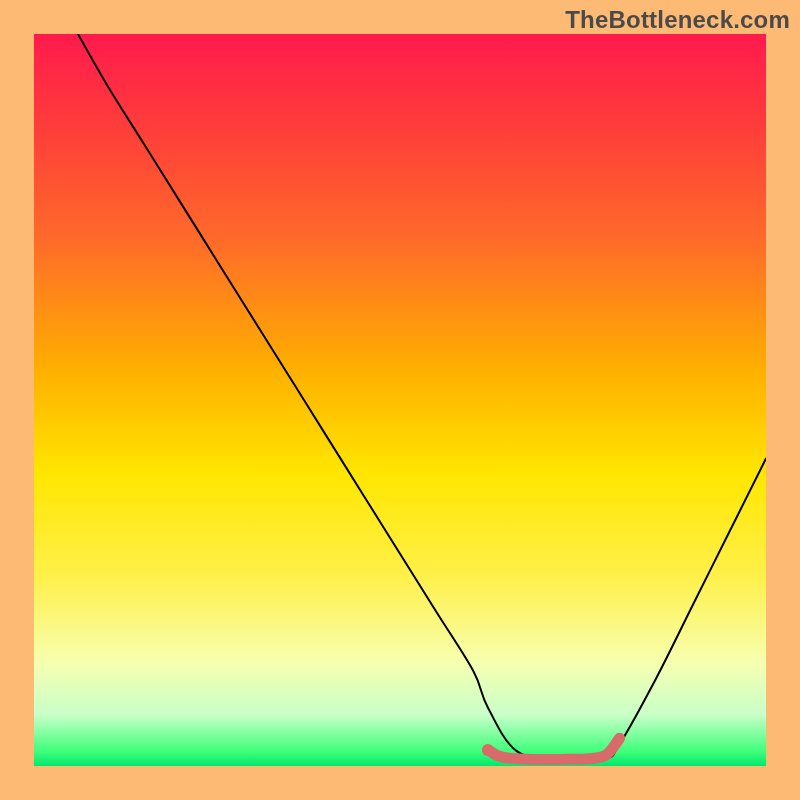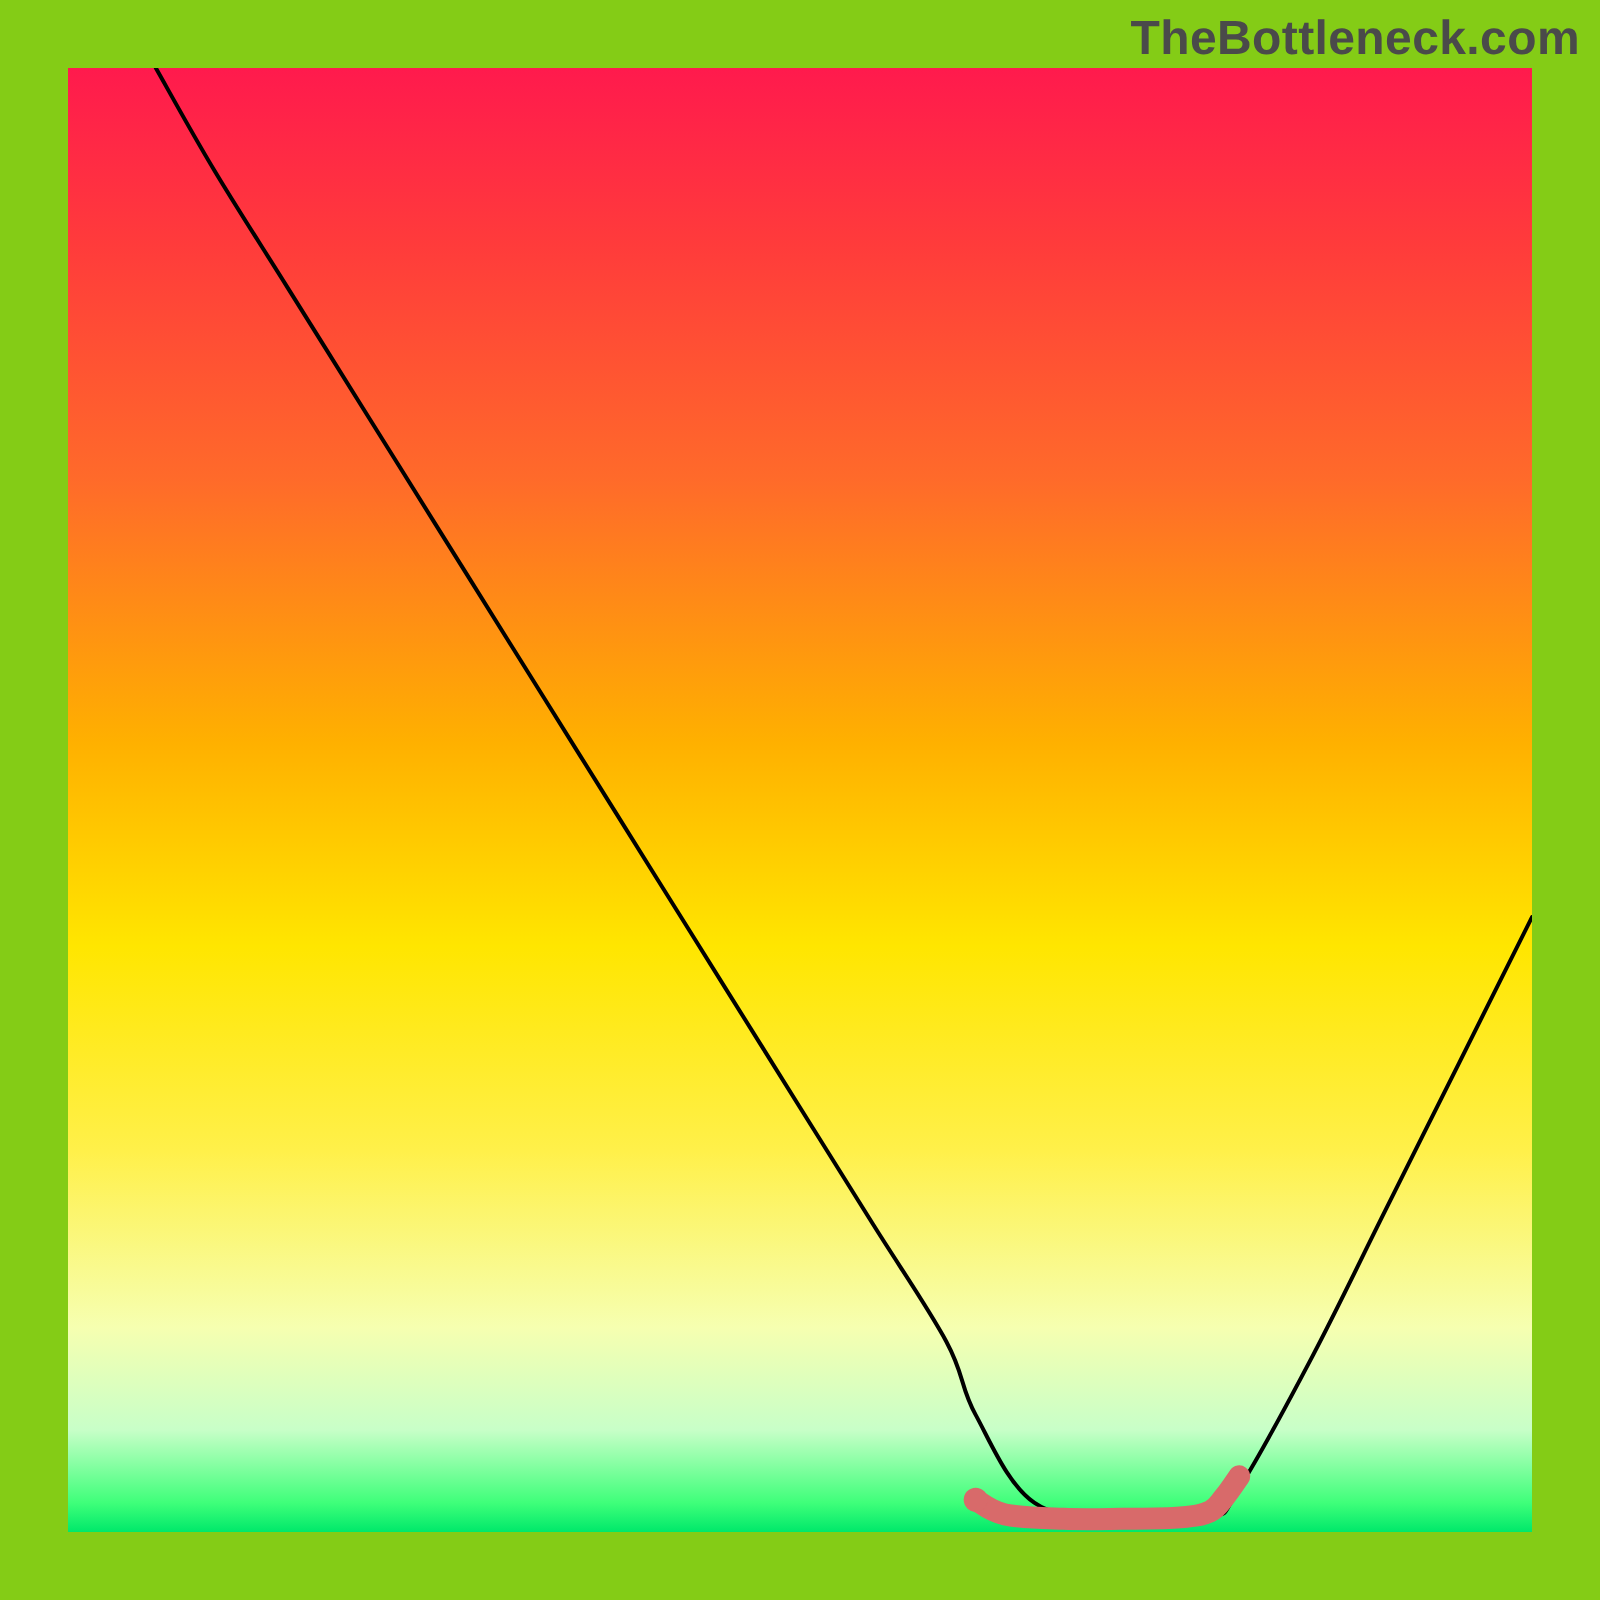--- a/index.html
+++ b/index.html
@@ -9,21 +9,21 @@
     height: 800px;
     background: #000;
     overflow: hidden;
   }
   .frame {
     position: absolute;
     left: 0;
     top: 0;
     width: 800px;
     height: 800px;
-    background: #84cc16;
+    background: #fdba74;
   }
   .plot-area {
     position: absolute;
     left: 34px;
     top: 34px;
     width: 732px;
     height: 732px;
     background: linear-gradient(to bottom,
       #ff1a4d 0%,
       #ff3b3b 12%,

